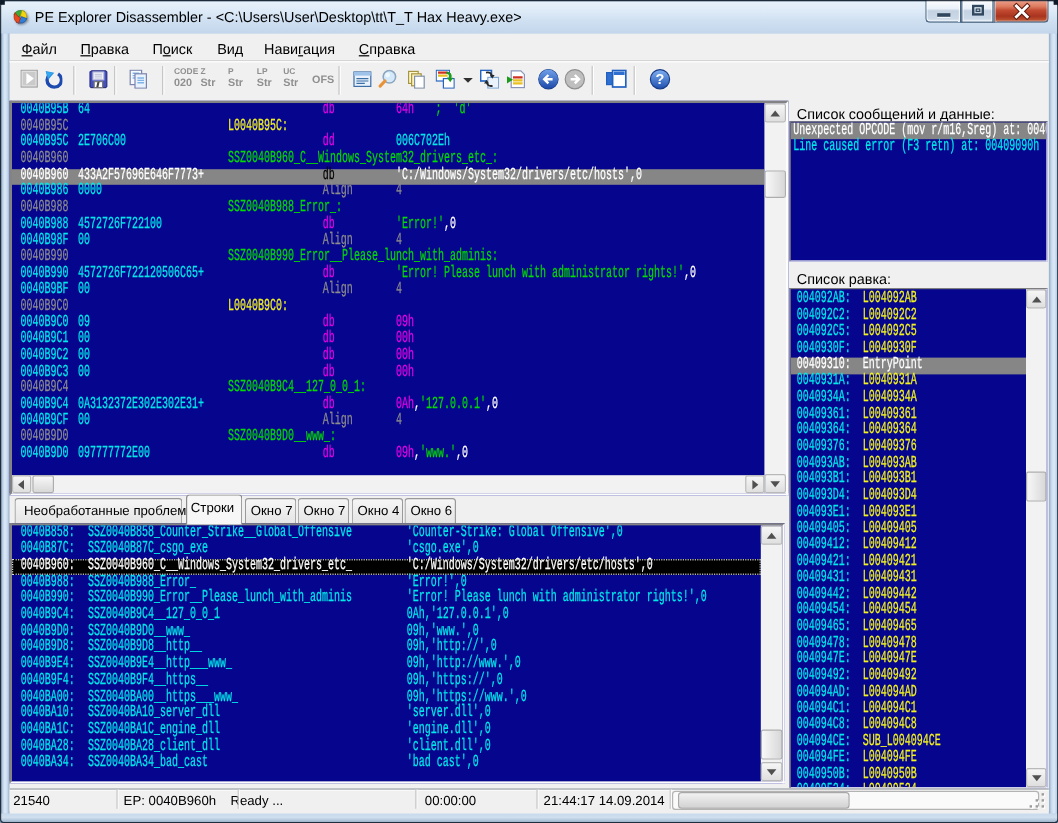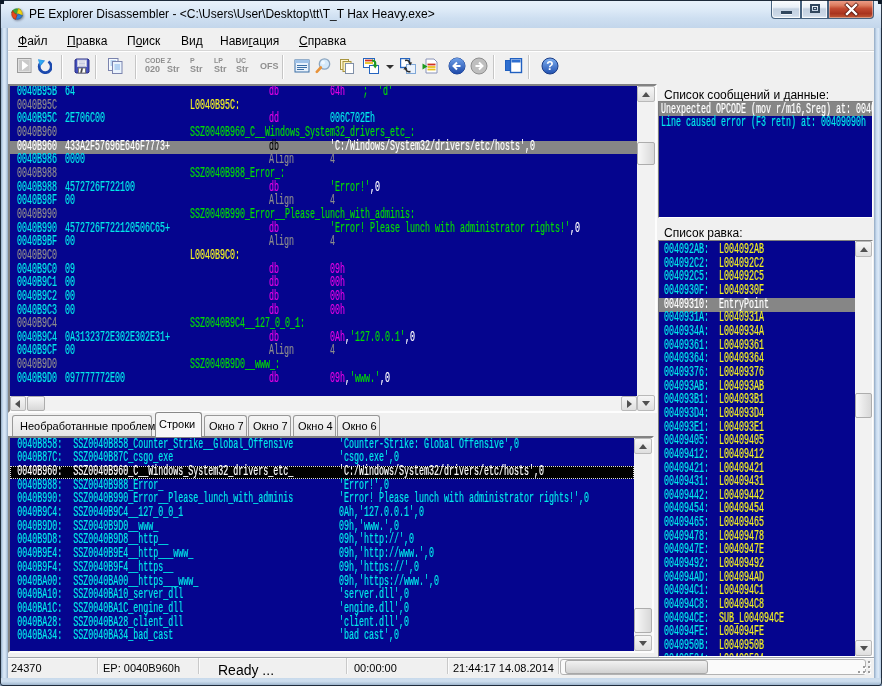--- a/index.html
+++ b/index.html
@@ -277,25 +277,25 @@
 <div class="m" style="left:0;top:398.0px;width:600px"><span class="cy" style="left:8.4px">0040950B:</span><span class="yl" style="left:100.8px">L0040950B</span></div>
 <div class="m" style="left:0;top:411.7px;width:600px"><span class="cy" style="left:8.4px">00409524:</span><span class="yl" style="left:100.8px">L00409524</span></div>
 </div>
 <div class="sb" style="left:855px;top:241px;width:17px;height:415px;background:#F2F2F2"></div>
 <div class="sbtn" style="left:855px;top:241px;width:17px;height:16px"></div>
 <div class="tri" style="left:860px;top:247px;border-left:4px solid transparent;border-right:4px solid transparent;border-bottom:5px solid #505050"></div>
 <div class="sbtn" style="left:855px;top:640px;width:17px;height:16px"></div>
 <div class="tri" style="left:860px;top:646px;border-left:4px solid transparent;border-right:4px solid transparent;border-top:5px solid #505050"></div>
 <div class="thumb" style="left:855px;top:393px;width:17px;height:25px"></div>
 <div class="a" style="left:8px;top:657px;width:866px;height:21px;background:#F0F0F0;border-top:1px solid #9FA4AA;box-shadow:inset 0 1px 0 #FBFBFB"></div>
-<div class="a" style="left:11px;top:662px;font-size:11px;color:#000">24370</div>
+<div class="a" style="left:11px;top:662px;font-size:11px;color:#000">21540</div>
 <div class="a" style="left:103px;top:662px;font-size:11px;color:#000">EP: 0040B960h</div>
-<div class="a" style="left:218px;top:662px;font-size:14px;color:#000">Ready ...</div>
+<div class="a" style="left:192px;top:662px;font-size:11px;color:#000">Ready ...</div>
 <div class="a" style="left:354px;top:662px;font-size:11px;color:#000">00:00:00</div>
-<div class="a" style="left:453px;top:662px;font-size:11px;color:#000">21:44:17 14.08.2014</div>
+<div class="a" style="left:453px;top:662px;font-size:11px;color:#000">21:44:17 14.09.2014</div>
 <div class="a" style="left:97px;top:658px;width:1px;height:16px;background:#C9C9C9;box-shadow:1px 0 0 #FBFBFB"></div>
 <div class="a" style="left:198px;top:658px;width:1px;height:16px;background:#C9C9C9;box-shadow:1px 0 0 #FBFBFB"></div>
 <div class="a" style="left:346px;top:658px;width:1px;height:16px;background:#C9C9C9;box-shadow:1px 0 0 #FBFBFB"></div>
 <div class="a" style="left:447px;top:658px;width:1px;height:16px;background:#C9C9C9;box-shadow:1px 0 0 #FBFBFB"></div>
 <div class="a" style="left:558px;top:658px;width:1px;height:16px;background:#C9C9C9;box-shadow:1px 0 0 #FBFBFB"></div>
 <div class="a" style="left:560px;top:659px;width:306px;height:16px;background:#FAFAFA;border:1px solid #B3B3B3;border-radius:3px"></div>
 <div class="a" style="left:565px;top:660px;width:143px;height:14px;background:linear-gradient(180deg,#F2F2F2,#D2D2D2);border:1px solid #A8A8A8;border-radius:3px"></div>
 <div class="a" style="left:868px;top:671px;width:2px;height:2px;background:#9B9B9B;box-shadow:1px 1px 0 #FFF"></div>
 <div class="a" style="left:868px;top:666px;width:2px;height:2px;background:#9B9B9B;box-shadow:1px 1px 0 #FFF"></div>
 <div class="a" style="left:868px;top:661px;width:2px;height:2px;background:#9B9B9B;box-shadow:1px 1px 0 #FFF"></div>

